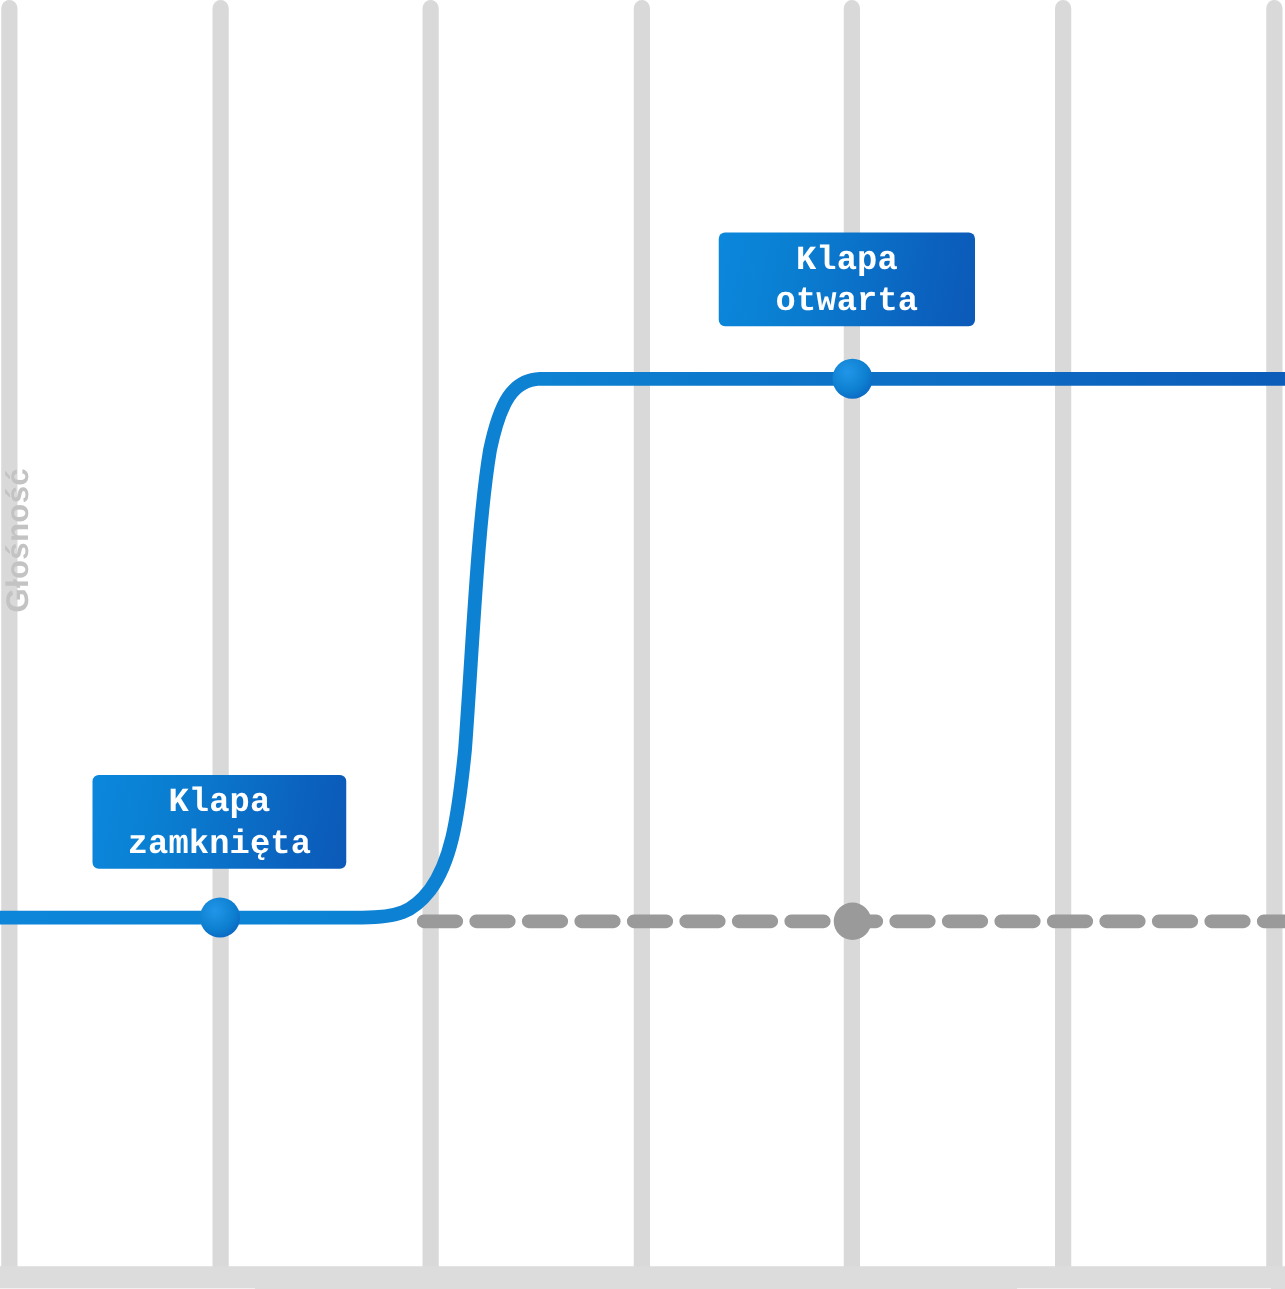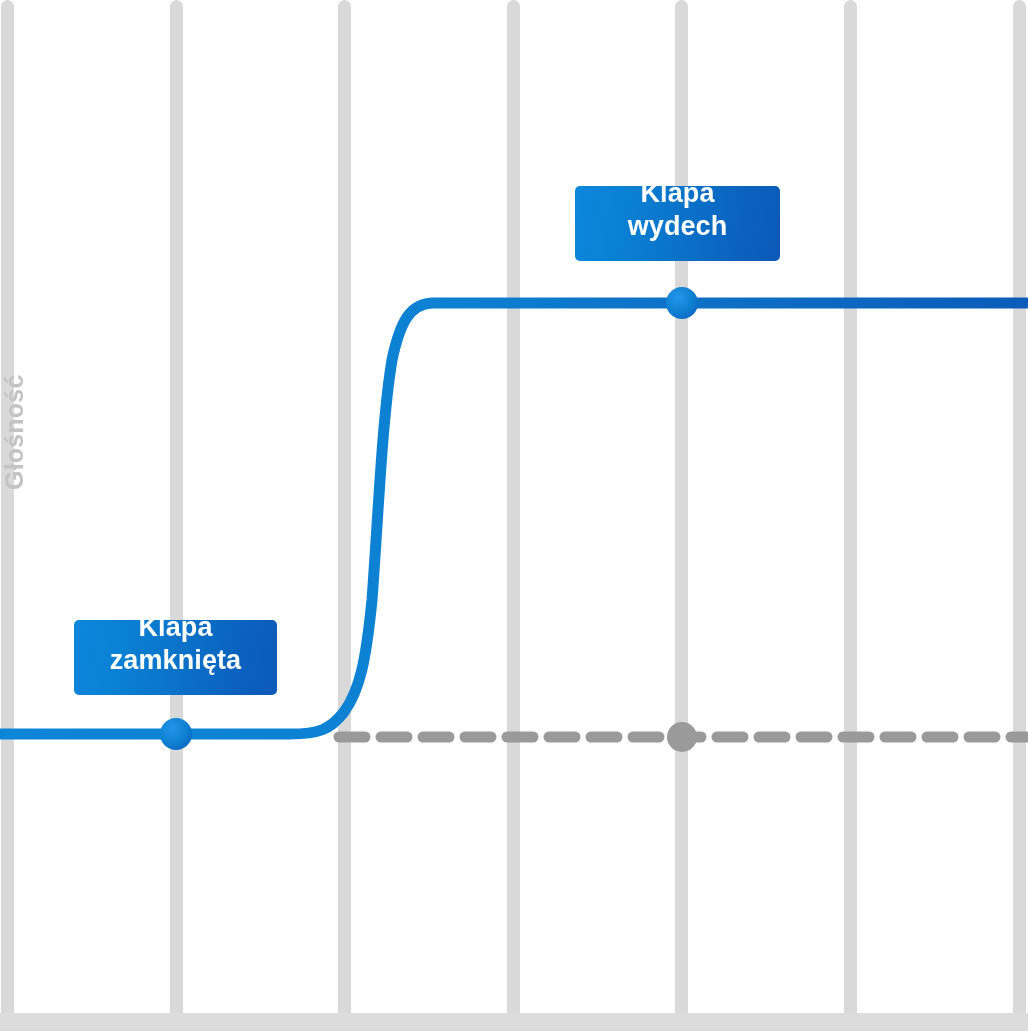--- a/index.html
+++ b/index.html
@@ -56,31 +56,32 @@
     font-size: 25px;
     font-weight: 700;
     letter-spacing: .2px;
     white-space: nowrap;
   }
 
   
   .badge {
     position: absolute;
     display: flex;
-    align-items: flex-end;
+    align-items: flex-start;
     justify-content: center;
     text-align: center;
     color: #ffffff;
     font-size: 27px;
     font-weight: 700;
     line-height: 33px;
     border-radius: 5px;
     letter-spacing: .1px;
     box-sizing: border-box;
-    padding: 18px 8px;
+    padding: 7px 8px;
+    font-family: Liberation Mono, monospace;
   }
   .badge-blue {
     background: linear-gradient(100deg, #0b87dc 0%, #0a7fd2 28%, #0b63bf 78%, #0c59b8 100%);
   }
   .badge-gray {
     background: #9d9d9d;
   }
 
   #badge-open      { left: 575px; top: 186px; width: 205px; height: 75px; }
   #badge-closed    { left: 74px;  top: 620px; width: 203px; height: 75px; }
@@ -130,21 +131,21 @@
     <circle cx="682" cy="737" r="15" fill="#9a9a9a"></circle>
     <circle cx="176" cy="734" r="16" fill="url(#dotGrad)"></circle>
     <circle cx="682" cy="303" r="16" fill="url(#dotGrad)"></circle>
   </svg>
 
   <div id="ylabel">Głośność</div>
 
   <div class="badge badge-blue" id="badge-open">
     <span>
       <span>Klapa</span><br>
-      <span>wydech</span>
+      <span>otwarta</span>
     </span>
   </div>
 
   <div class="badge badge-blue" id="badge-closed">
     <span>
       <span>Klapa</span><br>
       <span>zamknięta</span>
     </span>
   </div>
 

